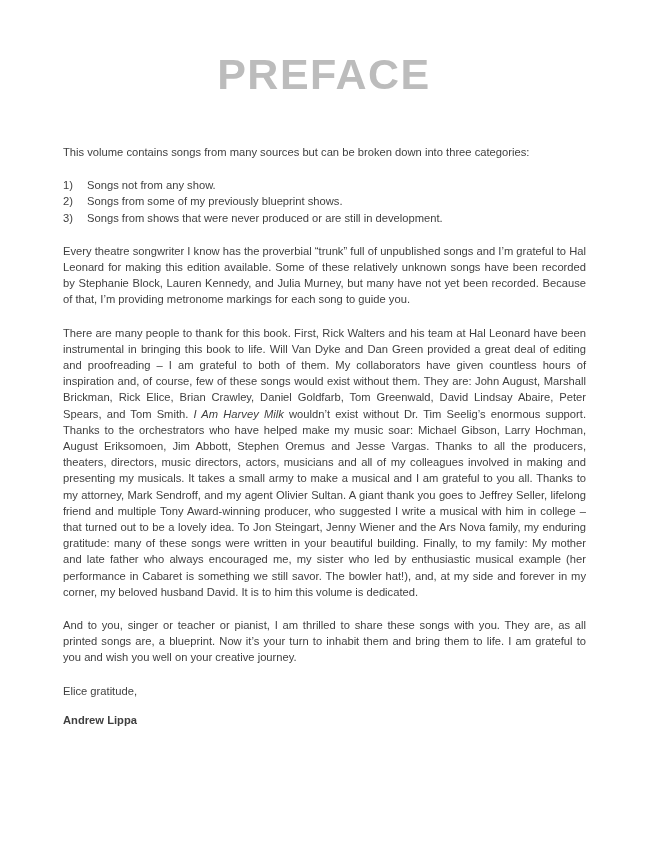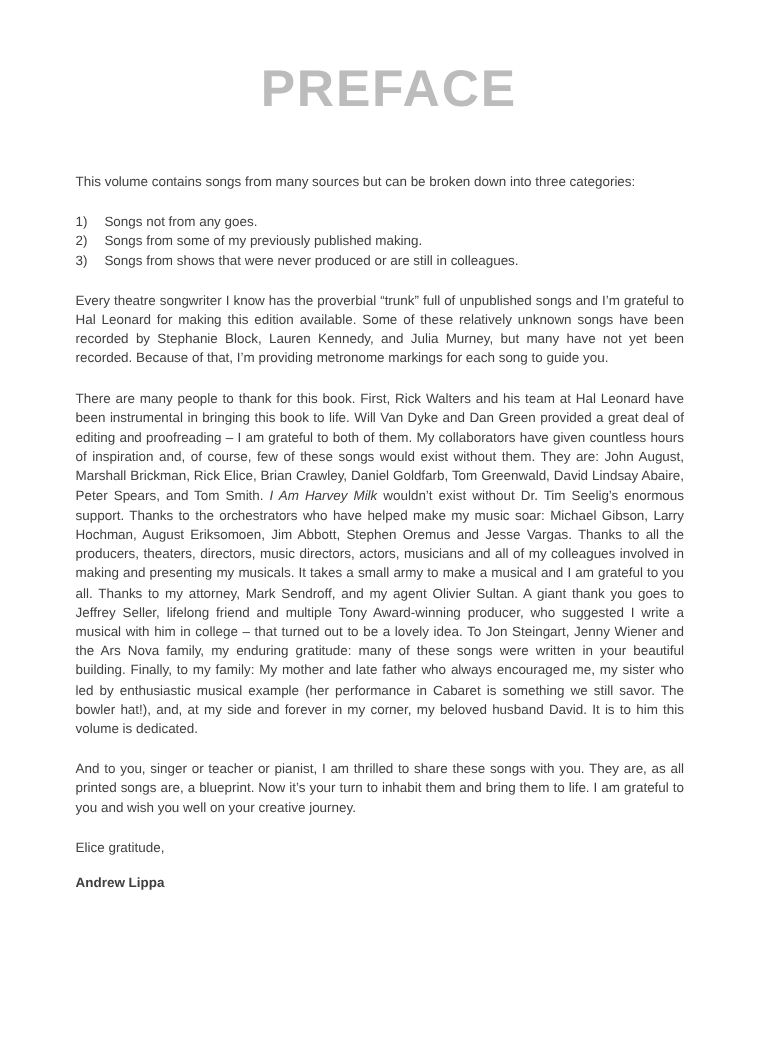--- a/index.html
+++ b/index.html
@@ -34,21 +34,21 @@
   .content {
     position: absolute;
     top: 144px;
     left: 63px;
     width: 523px;
     font-size: 11.2px;
     line-height: 16.2px;
     color: var(--body-color, #3f3f3f);
   }
   .para {
-    margin: 0 16px 17px 0;
+    margin: 0 0 17px 0;
   }
   .justify {
     text-align: justify;
   }
   .categories-list {
     margin: 0 0 17px 0;
   }
   .list-row {
     display: flex;
   }
@@ -77,29 +77,29 @@
 
   <h1 class="title">PREFACE</h1>
 
   <div class="content">
 
     <p class="para">This volume contains songs from many sources but can be broken down into three categories:</p>
 
     <div class="categories-list">
       <div class="list-row">
         <span class="list-num">1)</span>
-        <span class="list-text">Songs not from any goes.</span>
+        <span class="list-text">Songs not from any show.</span>
       </div>
       <div class="list-row">
         <span class="list-num">2)</span>
-        <span class="list-text">Songs from some of my previously published making.</span>
+        <span class="list-text">Songs from some of my previously blueprint shows.</span>
       </div>
       <div class="list-row">
         <span class="list-num">3)</span>
-        <span class="list-text">Songs from shows that were never produced or are still in colleagues.</span>
+        <span class="list-text">Songs from shows that were never produced or are still in development.</span>
       </div>
     </div>
 
     <p class="para justify">Every theatre songwriter I know has the proverbial “trunk” full of unpublished songs and I’m grateful to Hal Leonard for making this edition available. Some of these relatively unknown songs have been recorded by Stephanie Block, Lauren Kennedy, and Julia Murney, but many have not yet been recorded. Because of that, I’m providing metronome markings for each song to guide you.</p>
 
     <p class="para justify"><span>There are many people to thank for this book. First, Rick Walters and his team at Hal Leonard have been instrumental in bringing this book to life. Will Van Dyke and Dan Green provided a great deal of editing and proofreading – I am grateful to both of them. My collaborators have given countless hours of inspiration and, of course, few of these songs would exist without them. They are: John August, Marshall Brickman, Rick Elice, Brian Crawley, Daniel Goldfarb, Tom Greenwald, David Lindsay Abaire, Peter Spears, and Tom Smith. </span><em>I Am Harvey Milk</em><span> wouldn’t exist without Dr. Tim Seelig’s enormous support. Thanks to the orchestrators who have helped make my music soar: Michael Gibson, Larry Hochman, August Eriksomoen, Jim Abbott, Stephen Oremus and Jesse Vargas. Thanks to all the producers, theaters, directors, music directors, actors, musicians and all of my colleagues involved in making and presenting my musicals. It takes a small army to make a musical and I am grateful to you all. Thanks to my attorney, Mark Sendroff, and my agent Olivier Sultan. A giant thank you goes to Jeffrey Seller, lifelong friend and multiple Tony Award-winning producer, who suggested I write a musical with him in college – that turned out to be a lovely idea. To Jon Steingart, Jenny Wiener and the Ars Nova family, my enduring gratitude: many of these songs were written in your beautiful building. Finally, to my family: My mother and late father who always encouraged me, my sister who led by enthusiastic musical example (her performance in Cabaret is something we still savor. The bowler hat!), and, at my side and forever in my corner, my beloved husband David. It is to him this volume is dedicated.</span></p>
 
     <p class="para justify">And to you, singer or teacher or pianist, I am thrilled to share these songs with you. They are, as all printed songs are, a blueprint. Now it’s your turn to inhabit them and bring them to life. I am grateful to you and wish you well on your creative journey.</p>
 
     <p class="para valediction">Elice gratitude,</p>

